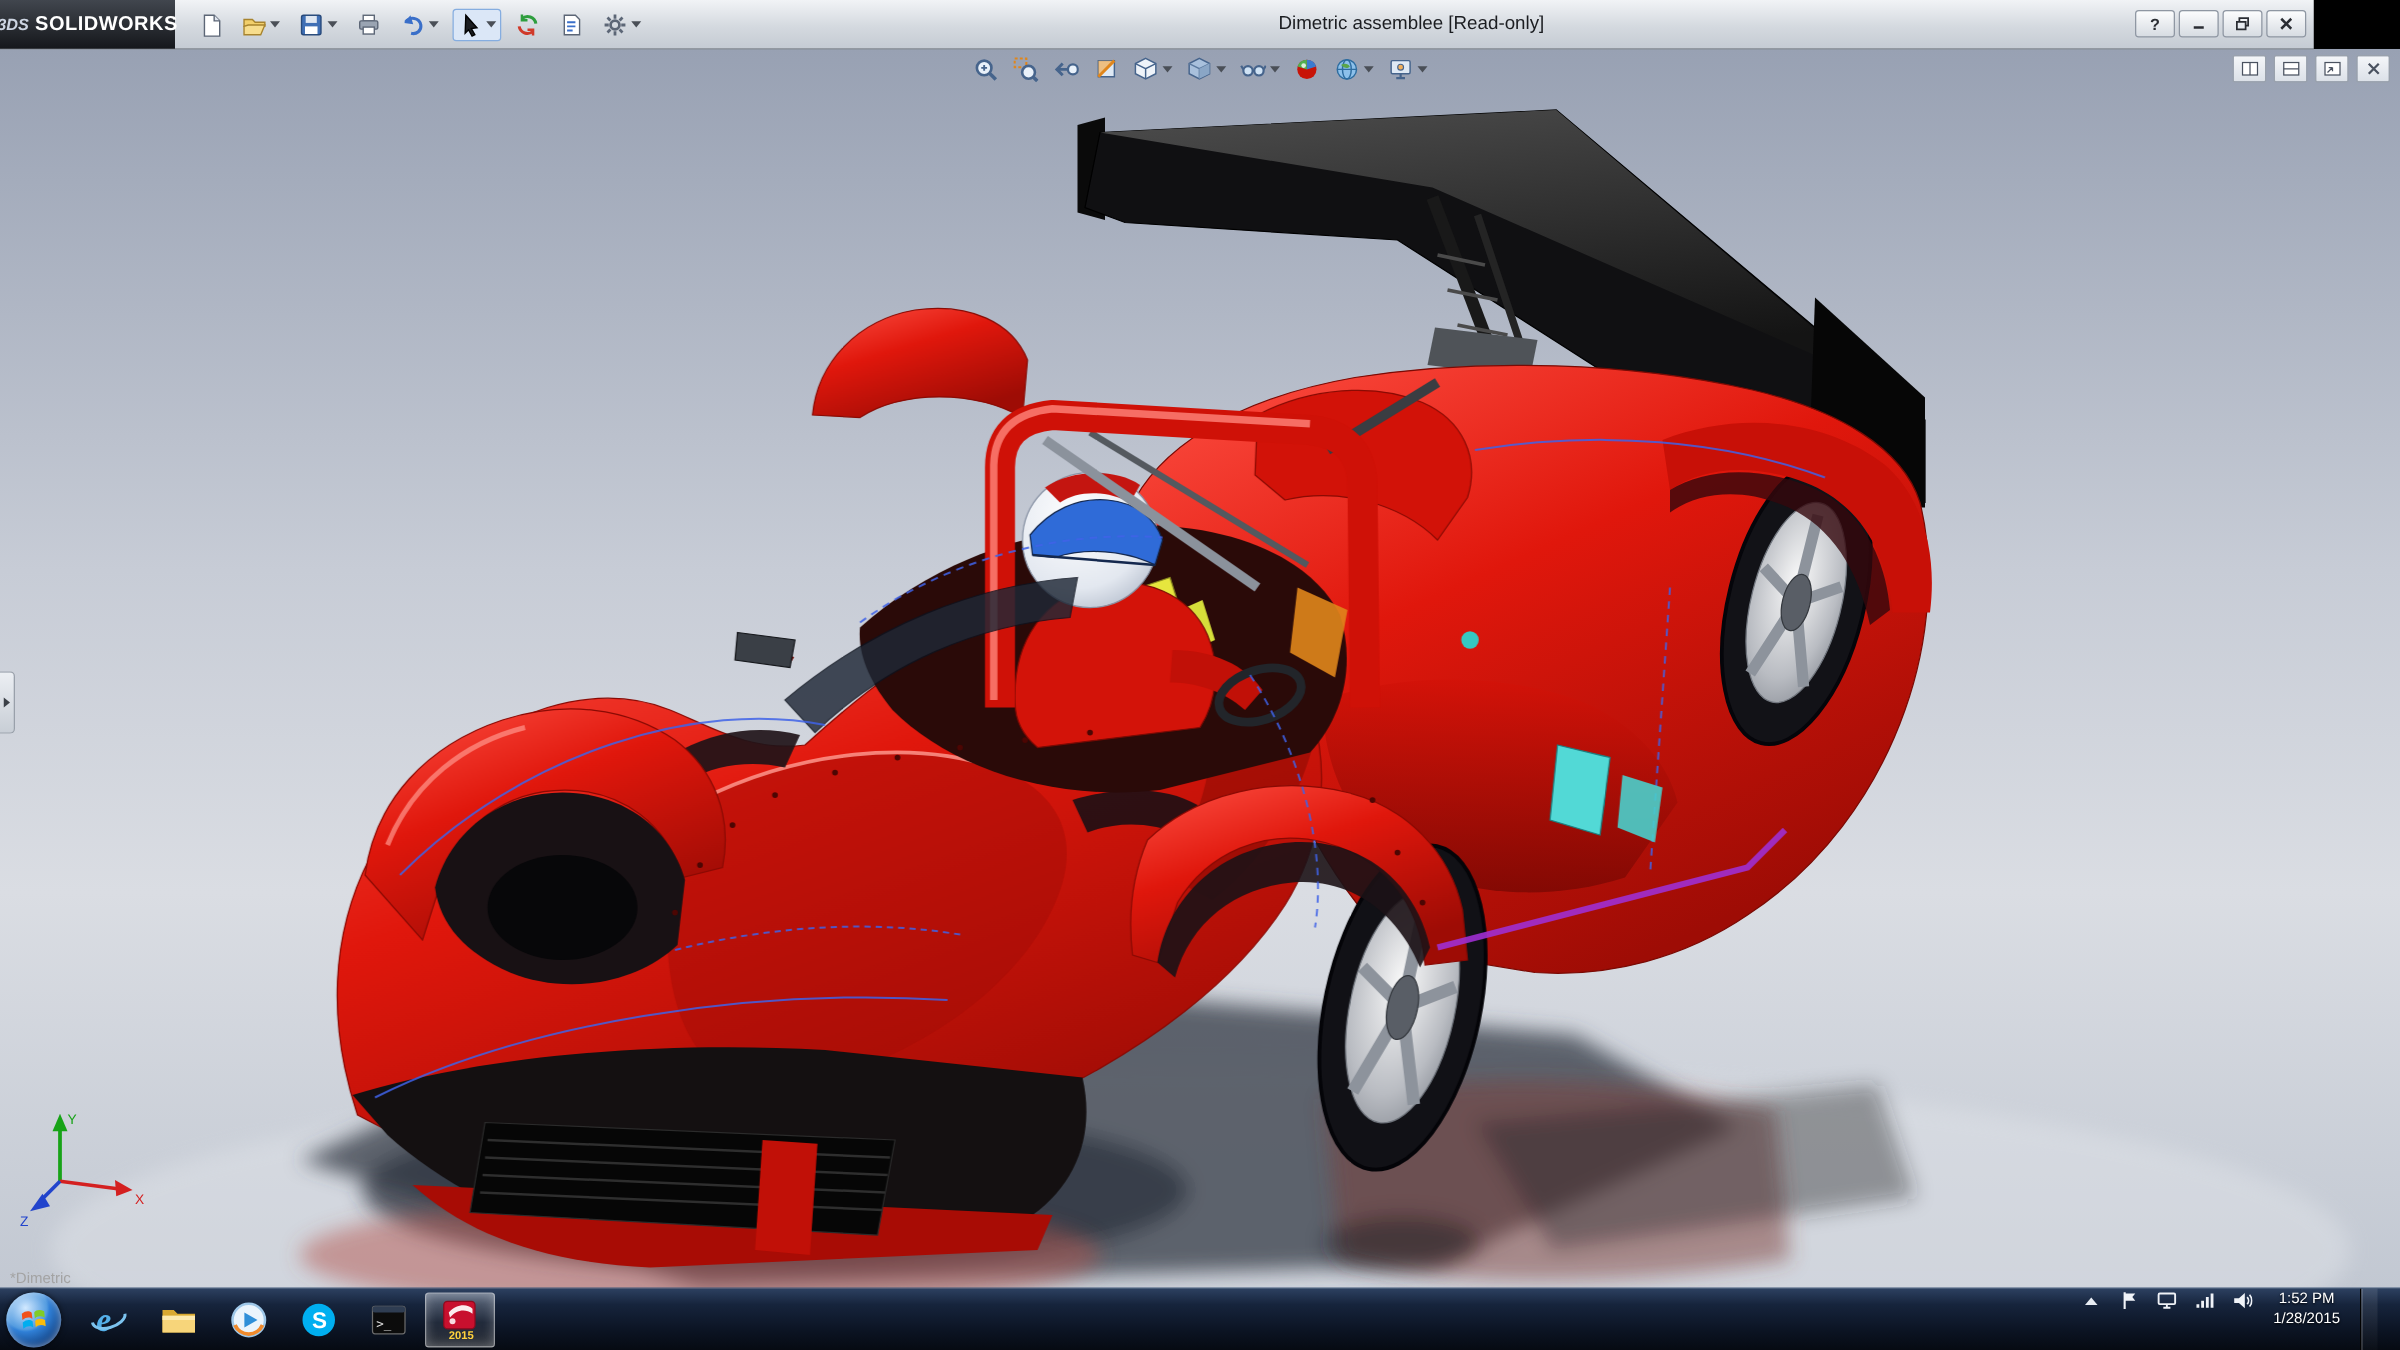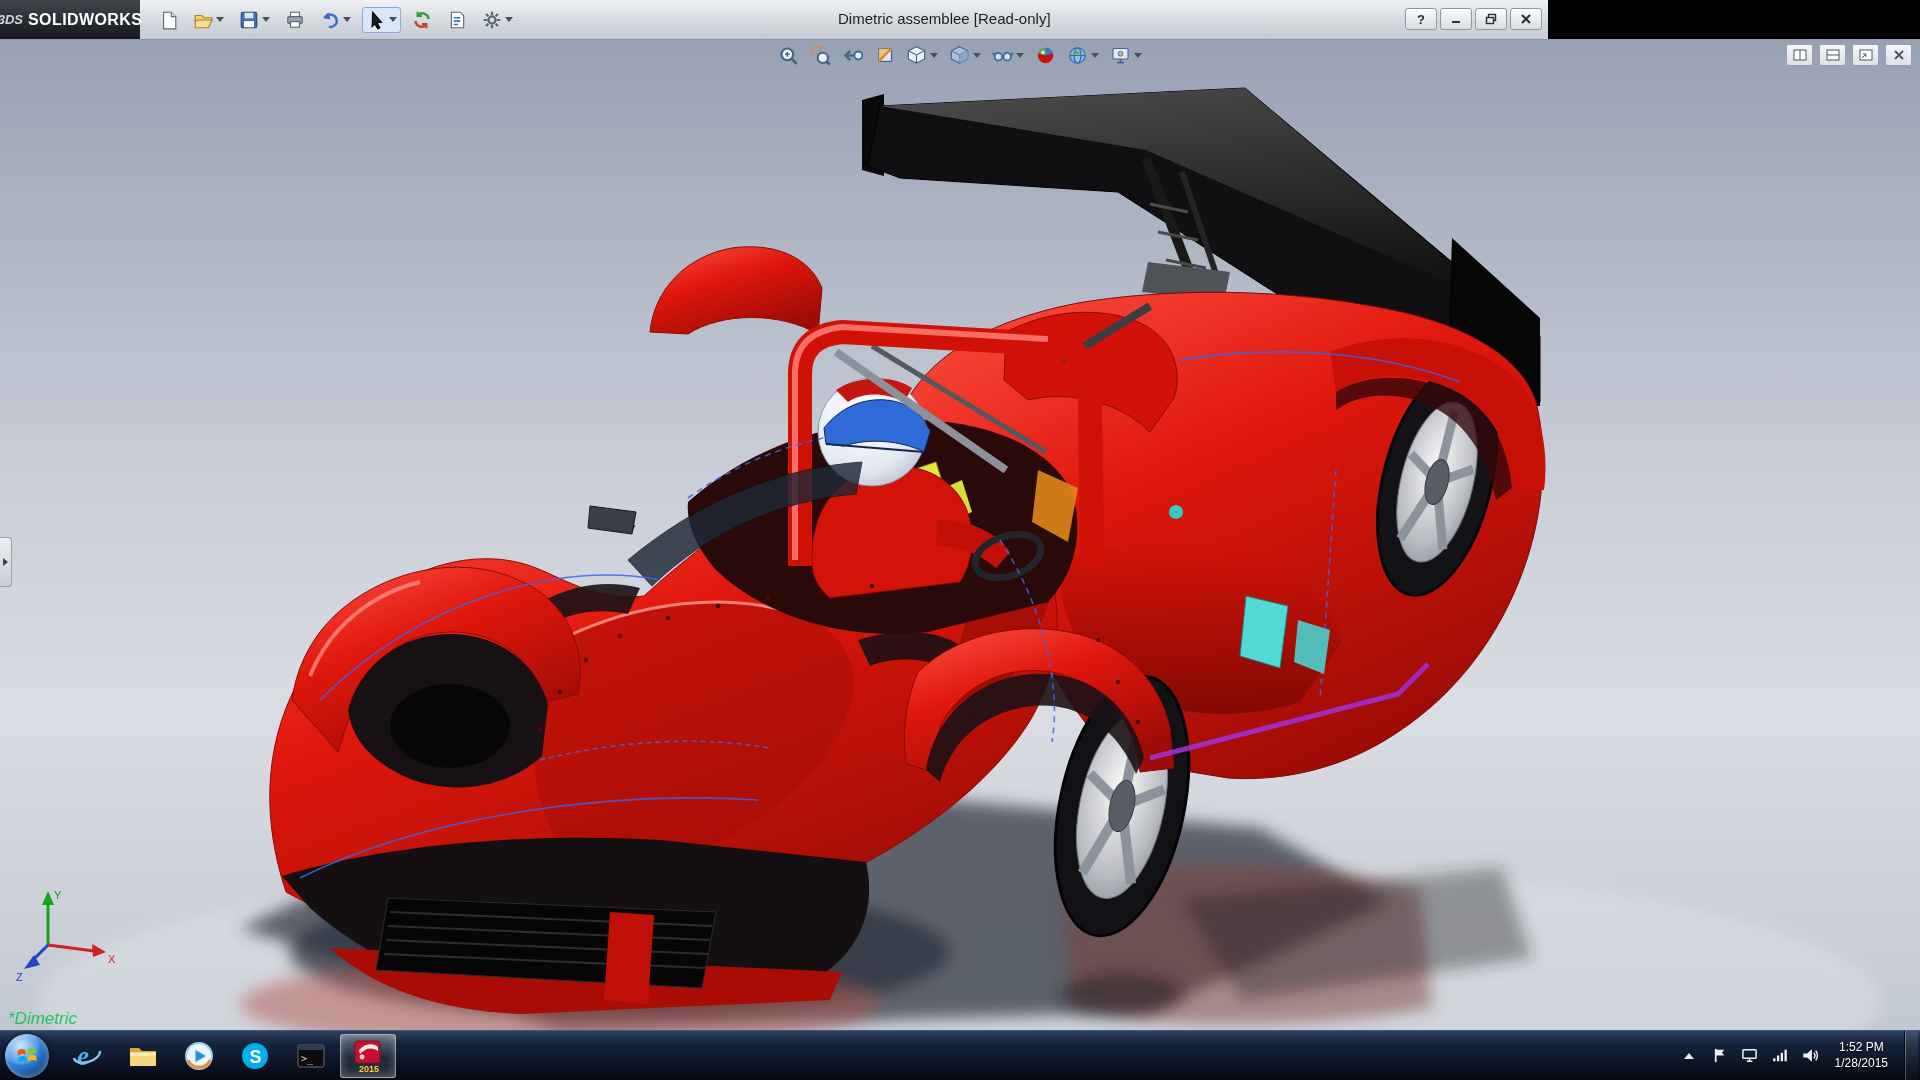--- a/index.html
+++ b/index.html
@@ -1,20 +1,20 @@
 <!DOCTYPE html>
 <html><head>
 <meta charset="utf-8">
 <style>
   html,body{margin:0;padding:0;}
   body{width:1920px;height:1080px;overflow:hidden;position:relative;
        font-family:"Liberation Sans",sans-serif;background:#000;}
 
   
-  .titlebar{position:absolute;top:0;left:0;width:1548px;height:39px;
+  .titlebar{position:absolute;top:0;left:0;width:1851px;height:39px;
     background:linear-gradient(#f1f3f6,#d4d9df 55%,#c5cbd3);
     border-bottom:1px solid #8f97a3;display:flex;align-items:center;z-index:30;}
   .logo{height:39px;width:140px;background:linear-gradient(#41464e,#15171b);
     color:#fff;display:flex;align-items:center;justify-content:center;gap:5px;flex:0 0 auto;}
   .logo .prefix{font-style:italic;font-weight:bold;font-size:13px;color:#cdd5e2;}
   .logo .brand{font-weight:bold;font-size:16px;letter-spacing:.4px;}
   .tb-tools{display:flex;align-items:center;margin-left:14px;gap:7px;}
   .tb-btn{display:flex;align-items:center;gap:2px;padding:2px 3px;border:1px solid transparent;border-radius:3px;}
   .tb-btn.active{background:#dbe7f7;border:1px solid #85ade0;}
   .caret{width:0;height:0;border-left:4px solid transparent;border-right:4px solid transparent;
@@ -31,41 +31,41 @@
   .scene{position:absolute;top:0;left:0;width:1920px;height:992px;display:block;}
 
   .headsup{position:absolute;top:4px;left:50%;transform:translateX(-50%);
     display:flex;align-items:center;gap:11px;z-index:10;padding:2px 8px;border-radius:4px;}
   .hu-btn{display:flex;align-items:center;gap:2px;}
 
   .pane-controls{position:absolute;top:5px;right:8px;display:flex;gap:6px;align-items:center;z-index:10;}
   .pane-btn{width:25px;height:20px;background:linear-gradient(#f4f6f9,#dce1e8);
     border:1px solid #99a1ac;border-radius:2px;display:flex;align-items:center;justify-content:center;}
 
-  .view-label{position:absolute;left:8px;bottom:2px;font-size:17px;color:#22c55e;z-index:9;font-style:italic;}
+  .view-label{position:absolute;left:8px;bottom:2px;font-size:12px;color:#a3a3a3;z-index:9;}
   .triad{position:absolute;left:14px;bottom:46px;z-index:9;}
 
   .side-tab{position:absolute;left:0;top:498px;width:11px;height:48px;
     background:linear-gradient(#eceff3,#c8ced6);border:1px solid #99a0aa;border-left:none;
     border-radius:0 4px 4px 0;display:flex;align-items:center;justify-content:center;z-index:9;}
   .side-tab .tri{width:0;height:0;border-top:4px solid transparent;border-bottom:4px solid transparent;border-left:5px solid #3c4148;}
 
   
   .taskbar{position:absolute;bottom:0;left:0;width:1920px;height:49px;
     background:linear-gradient(#2c4060,#16243c 26%,#0b1322 70%,#060a12);
     border-top:1px solid #41597b;display:flex;align-items:center;z-index:40;}
   .start-orb{width:44px;height:44px;margin:0 10px 0 5px;border-radius:50%;
     background:radial-gradient(circle at 35% 28%, #d2e9ff, #529be0 40%, #2f7fd6 45%, #123f7e 78%, #0a2448);
     box-shadow:inset 0 0 6px rgba(255,255,255,.55), 0 0 5px rgba(0,0,0,.7);
     display:flex;align-items:center;justify-content:center;flex:0 0 auto;}
   .task-item{width:54px;height:42px;display:flex;align-items:center;justify-content:center;
     border-radius:3px;margin:0 1px;flex:0 0 auto;}
   .task-item.active{background:linear-gradient(rgba(255,255,255,.30),rgba(255,255,255,.08) 55%,rgba(255,255,255,.16));
     border:1px solid rgba(255,255,255,.5);box-shadow:inset 0 0 9px rgba(255,255,255,.3);}
-  .tray{margin-left:auto;display:flex;align-items:center;gap:11px;padding-right:2px;}
+  .tray{margin-left:auto;display:flex;align-items:flex-start;gap:11px;padding-right:18px;}
   .tray-icon{width:19px;height:19px;display:flex;align-items:center;justify-content:center;}
   .chev{width:0;height:0;border-left:5px solid transparent;border-right:5px solid transparent;border-bottom:6px solid #e8edf4;}
   .clock{color:#fff;font-size:12px;text-align:center;line-height:1.3;text-shadow:0 1px 2px #000;padding:0 5px;}
   .show-desktop{width:13px;height:49px;border-left:1px solid #000;
     box-shadow:inset 1px 0 0 rgba(255,255,255,.3);
     background:linear-gradient(rgba(255,255,255,.10),rgba(255,255,255,.02));}
 </style>
 </head>
 <body>
 

